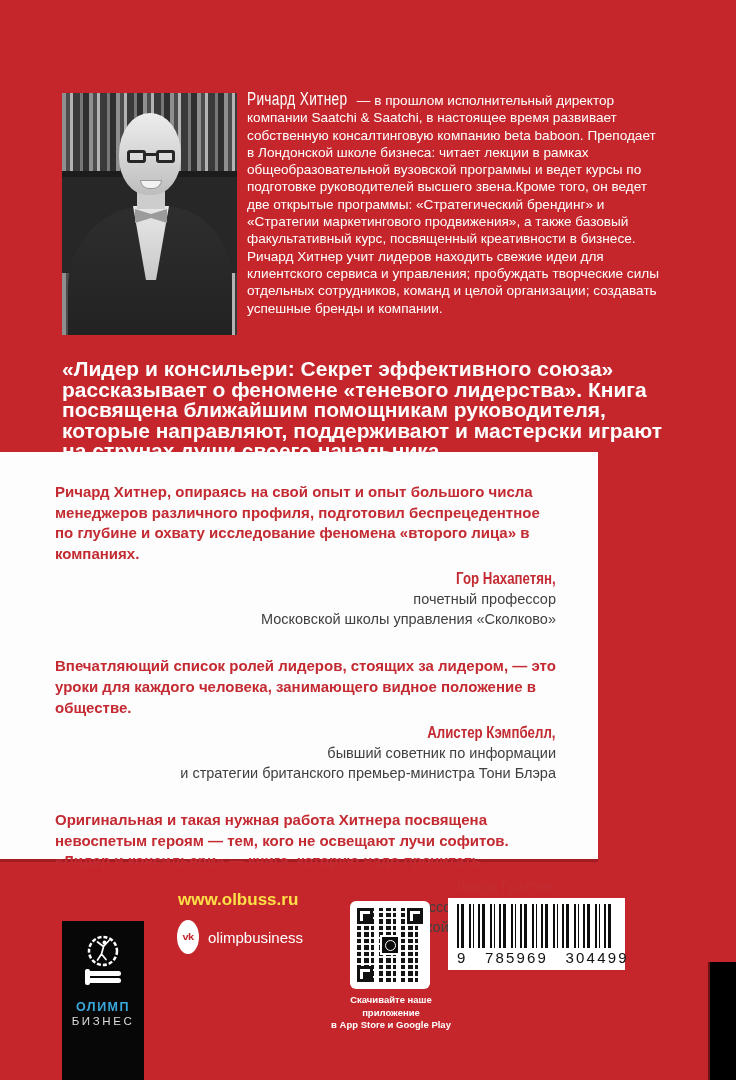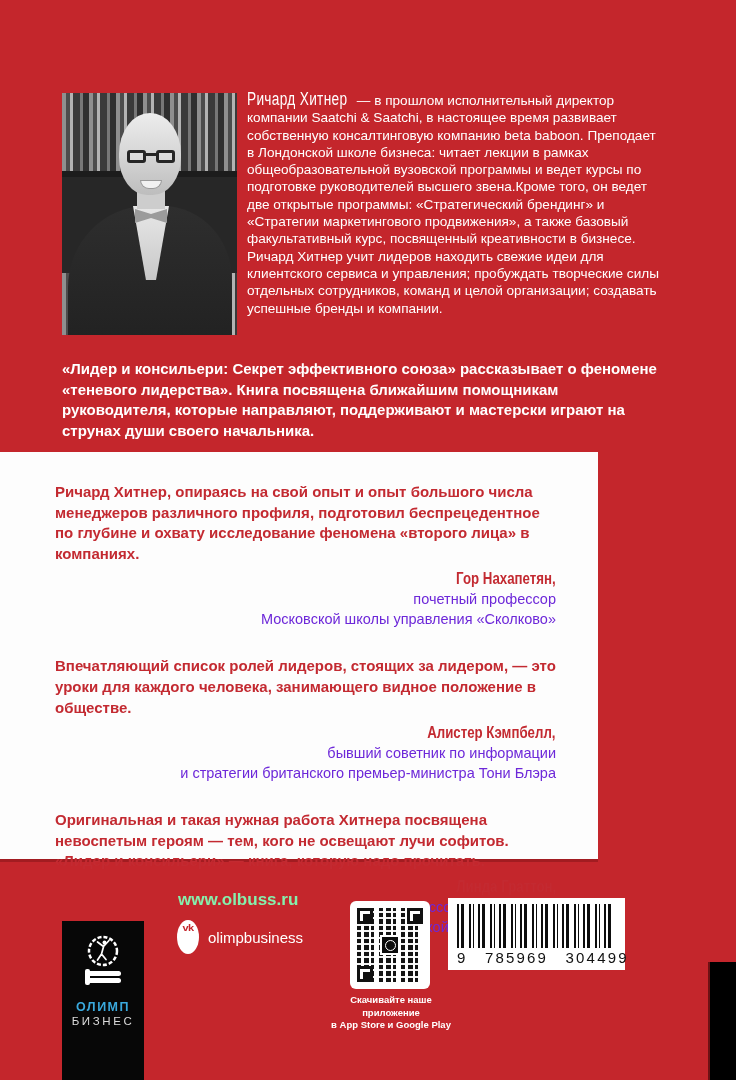--- a/index.html
+++ b/index.html
@@ -24,37 +24,37 @@
   .bridge{position:absolute;left:18px;top:3px;width:12px;height:3px;background:#262626;}
   .smile{position:absolute;left:78px;top:87px;width:22px;height:9px;background:#f2f2f2;border-radius:0 0 12px 12px;border:1px solid #9a9a9a;}
   .neck{position:absolute;left:75px;top:98px;width:28px;height:18px;background:#cdcdcd;}
   .suit{position:absolute;left:6px;top:113px;width:164px;height:132px;background:linear-gradient(180deg,#2e2e2e,#222);border-radius:48% 42% 0 0 / 62% 56% 0 0;}
   .shirt{position:absolute;left:71px;top:113px;width:36px;height:74px;background:linear-gradient(180deg,#e8e8e8,#c8c8c8);clip-path:polygon(0 0,100% 0,64% 100%,36% 100%);}
   .bowtie{position:absolute;left:73px;top:116px;width:32px;height:14px;background:#9b9b9b;
     clip-path:polygon(0 0,50% 35%,100% 0,100% 100%,50% 65%,0 100%);}
   
   .bio{position:absolute;left:247px;top:91px;width:417px;color:#ffffff;font-size:13.6px;line-height:17.3px;font-weight:normal;}
   .bio-name{display:inline-block;font-size:18px;letter-spacing:.4px;transform:scaleX(.76);transform-origin:0 72%;margin-right:-26px;white-space:nowrap;}
-  .annotation{position:absolute;left:62px;top:359px;width:608px;color:#ffffff;font-size:15px;line-height:20.6px;font-weight:bold;}
+  .annotation{position:absolute;left:62px;top:359px;width:608px;color:#ffffff;font-size:21px;line-height:20.6px;font-weight:bold;}
   
   .panel{position:absolute;left:0;top:452px;width:598px;height:407px;background:#fdfdfd;
     padding:30px 42px 0 55px;box-shadow:0 3px 0 rgba(60,0,0,.25);}
   .quote{margin-bottom:27px;}
   .quote-text{color:#c32a31;font-size:15px;line-height:20.6px;font-weight:bold;}
   .quote-attr{text-align:right;margin-top:5px;}
   .author-name{display:inline-block;color:#c32a31;font-size:17px;font-weight:bold;transform:scaleX(.78);transform-origin:100% 70%;white-space:nowrap;}
-  .author-role{color:#6d28d9;font-size:14.5px;line-height:20px;white-space:pre-line;font-weight:normal;}
+  .author-role{color:#404040;font-size:14.5px;line-height:20px;white-space:pre-line;font-weight:normal;}
   
   .pub-block{position:absolute;left:62px;top:897px;width:82px;height:183px;background:#070707;text-align:center;margin-top:24px;}
   .pub-logo{margin-top:12px;}
   .pub-line1{color:#3aa9dd;font-size:12.5px;font-weight:bold;letter-spacing:1.5px;margin-top:1px;}
   .pub-line2{color:#dcdcdc;font-size:11.5px;letter-spacing:2.6px;margin-top:1px;}
-  .website{position:absolute;left:178px;top:890px;color:#86efac;font-size:17px;font-weight:bold;}
+  .website{position:absolute;left:178px;top:890px;color:#fde047;font-size:17px;font-weight:bold;}
   .vk-row{position:absolute;left:177px;top:920px;display:flex;align-items:center;}
-  .vk-circle{width:22px;height:34px;border-radius:50%;background:#fff;display:flex;justify-content:center;}
+  .vk-circle{width:22px;height:34px;border-radius:50%;background:#fff;display:flex;align-items:center;justify-content:center;}
   .vk-glyph{color:#c4262c;font-size:11px;font-weight:bold;letter-spacing:-.5px;transform:scaleY(.85);}
   .vk-label{color:#fff;font-size:15px;margin-left:9px;}
   .qr-box{position:absolute;left:350px;top:901px;width:80px;height:88px;background:#fff;border-radius:6px;padding:7px 7px;}
   .qr-grid{position:relative;width:66px;height:74px;
     background-image:
       repeating-linear-gradient(0deg,transparent 0 4px,rgba(255,255,255,.95) 4px 6px,transparent 6px 11px,rgba(255,255,255,.95) 11px 13px),
       repeating-linear-gradient(90deg,#141414 0 4px,#fff 4px 7px,#141414 7px 12px,#fff 12px 14px,#141414 14px 17px,#fff 17px 22px);}
   .finder{position:absolute;width:16px;height:16px;border:3px solid #111;background:#fff;}
   .finder::after{content:"";position:absolute;left:3px;top:3px;width:7px;height:7px;background:#111;}
   .finder.tl{left:0;top:0;}

